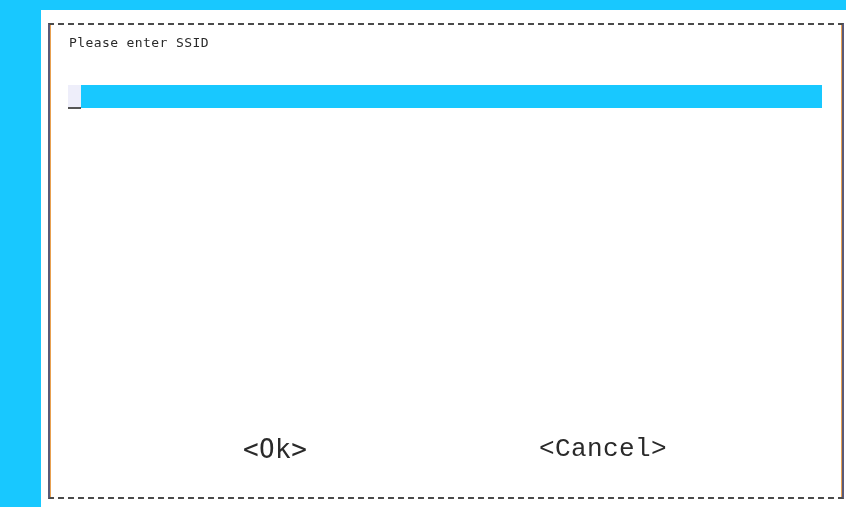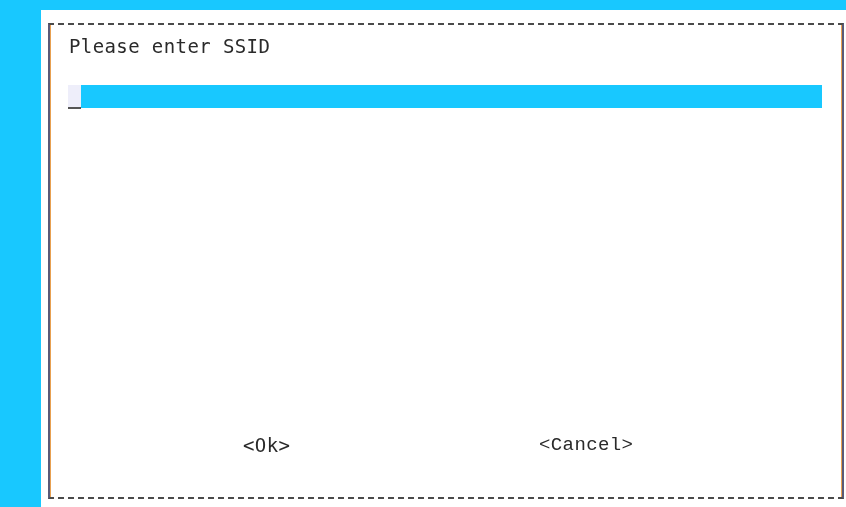--- a/index.html
+++ b/index.html
@@ -32,21 +32,21 @@
       border-bottom: 2px dashed #4a4a4a;
       border-left: 2px solid #5a5a78;
       border-right: 2px solid #5a5a78;
       box-shadow: 1px 0 0 #e8a050 inset, -1px 0 0 #e8a050 inset;
       background: #ffffff;
     }
     .dialog-title {
       position: absolute;
       left: 69px;
       top: 35px;
-      font-size: 19px;
+      font-size: 13px;
       color: #2a2a2a;
       letter-spacing: 0.4px;
       white-space: pre;
     }
     .cursor-cell {
       position: absolute;
       left: 68px;
       top: 85px;
       width: 13px;
       height: 23px;
@@ -71,21 +71,21 @@
       outline: none;
       padding: 0 4px;
       box-sizing: border-box;
       font-family: "DejaVu Sans Mono", "Liberation Mono", monospace;
       font-size: 18px;
       color: #1a1a1a;
     }
     .btn {
       position: absolute;
       top: 434px;
-      font-size: 19px;
+      font-size: 26px;
       color: #2a2a2a;
       background: transparent;
       border: none;
       padding: 0;
       font-family: "DejaVu Sans Mono", "Liberation Mono", monospace;
       cursor: pointer;
       white-space: pre;
       letter-spacing: 0.4px;
     }
     .btn-ok {

